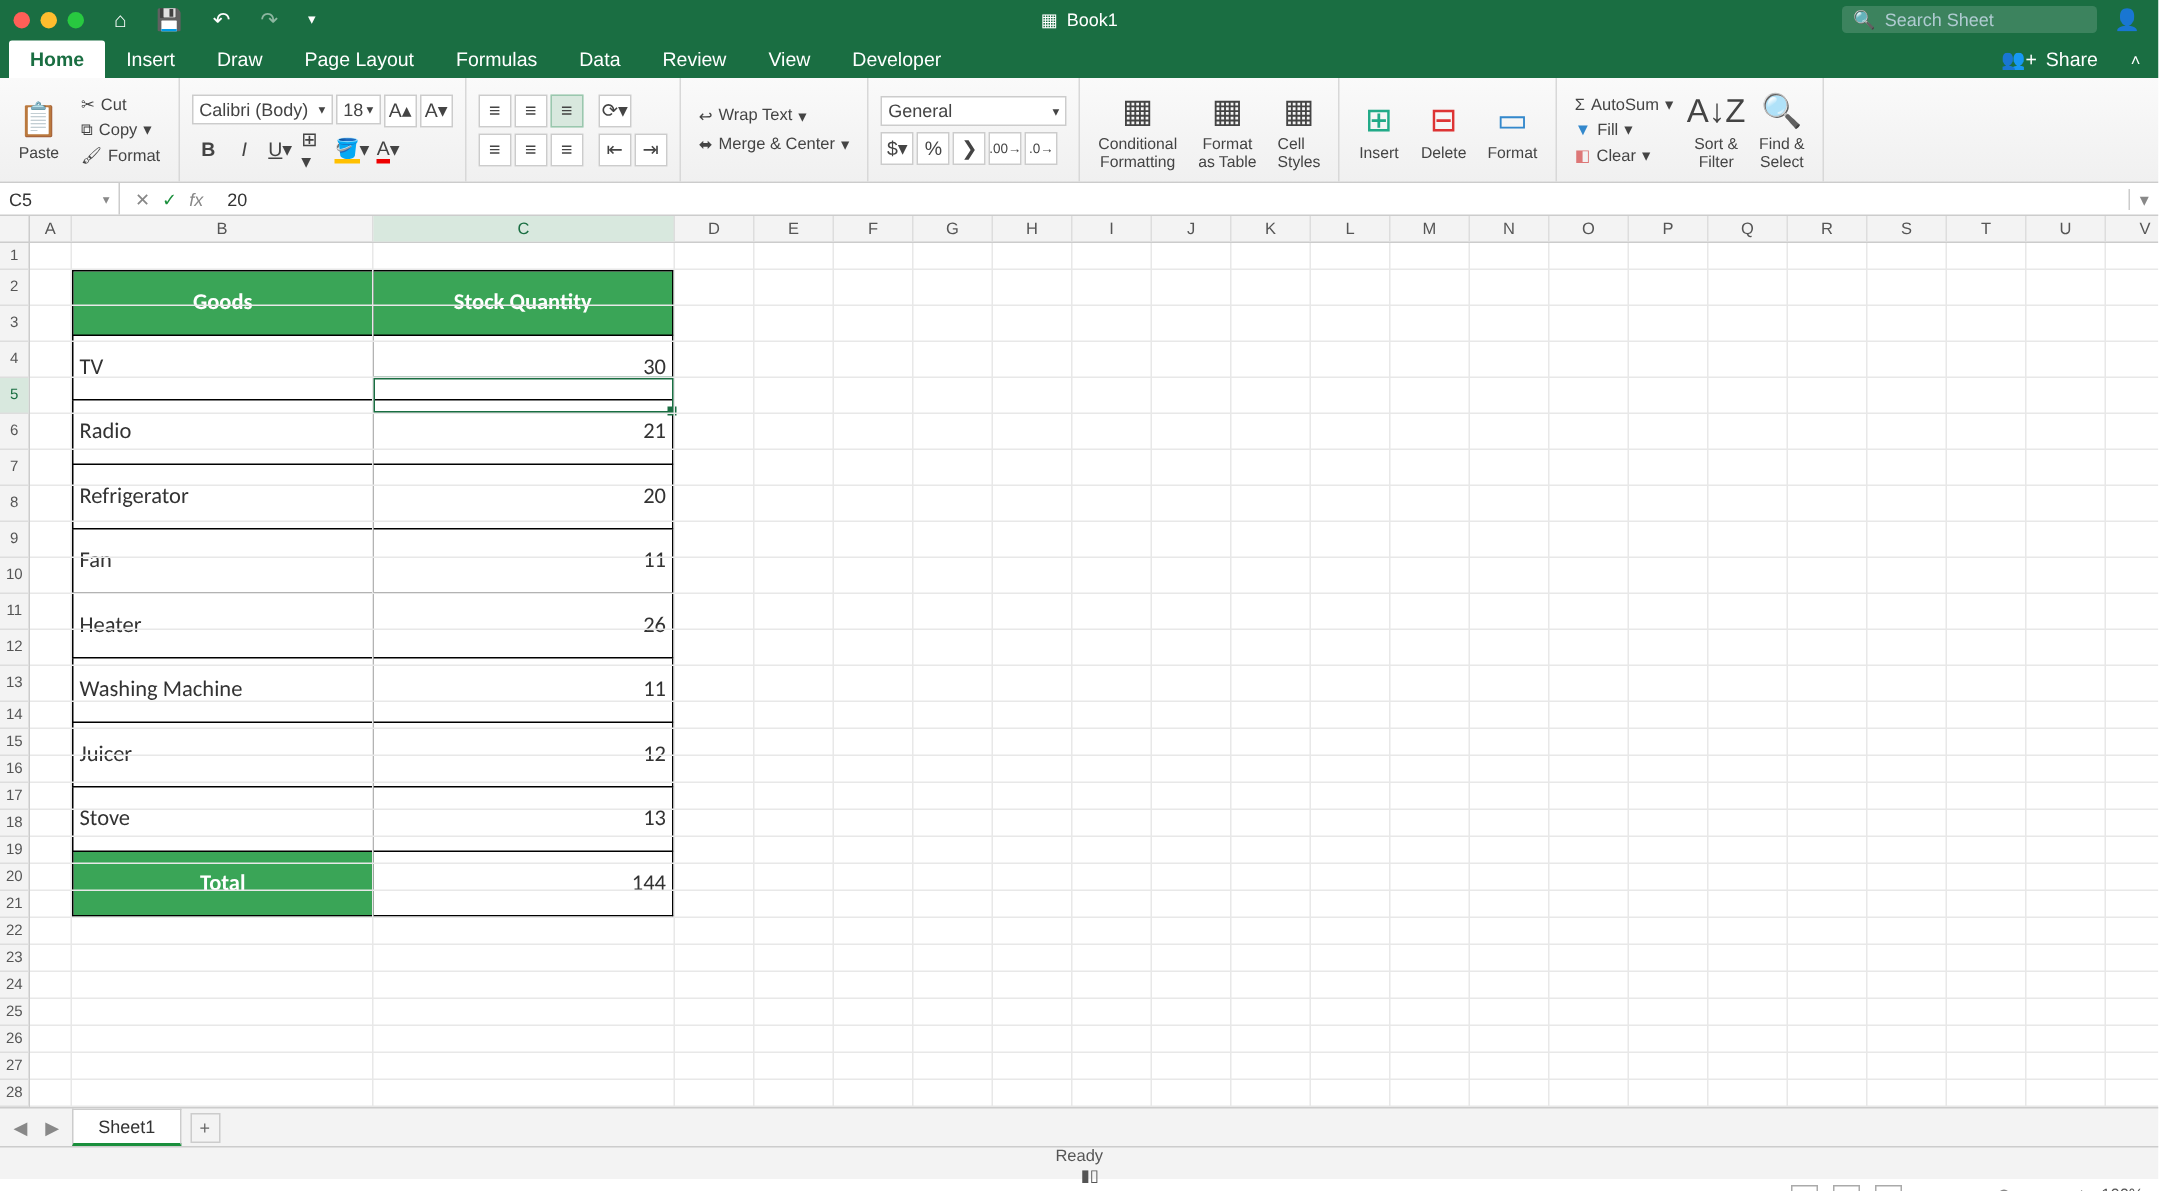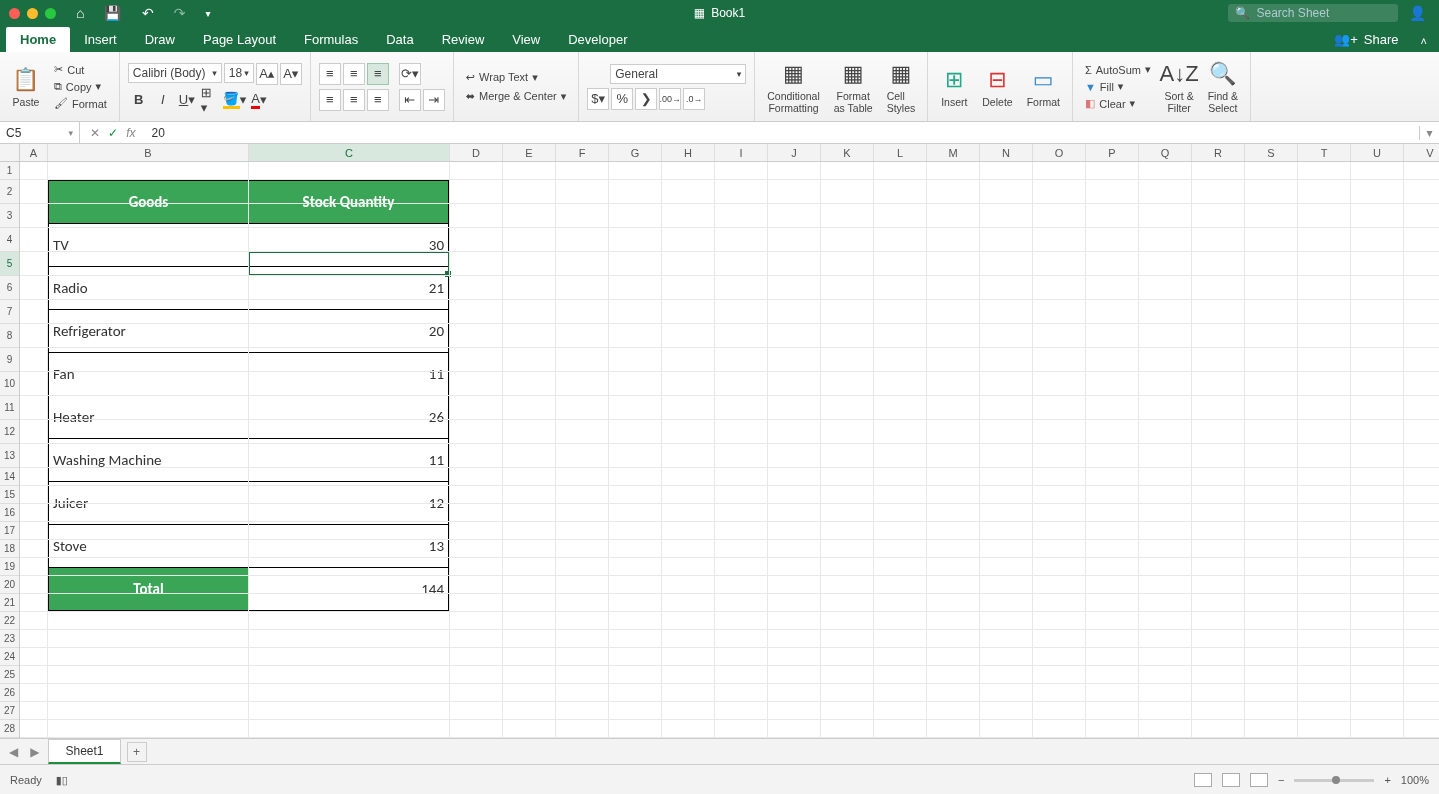--- a/index.html
+++ b/index.html
@@ -70,21 +70,21 @@
 .selcell { position:absolute; border:2px solid #1a6e42; pointer-events:none; }
 .selhandle { position:absolute; width:6px; height:6px; background:#1a6e42; bottom:-3px; right:-3px;}
 
 
 .sheettabs { height: 26px; background:#f3f3f3; border-top:1px solid #ccc; display:flex; align-items:center; font-size:12px; padding-left:6px; gap:6px;}
 .sheettabs .nav { color:#888; padding:0 3px; cursor:pointer;}
 .sheettab { padding: 4px 16px; background:#fff; border:1px solid #ccc; border-bottom:2px solid #1a8f3c; cursor:pointer; font-weight:500;}
 .addsheet { width:20px; height:20px; border:1px solid #ccc; display:flex; align-items:center; justify-content:center; cursor:pointer; color:#666;}
 
 
-.statusbar { height: 22px; background:#f3f3f3; border-top:1px solid #ccc; display:flex; align-items:center; font-size:11px; padding:15px 10px; color:#555;}
+.statusbar { height: 22px; background:#f3f3f3; border-top:1px solid #ccc; display:flex; align-items:center; font-size:11px; padding:0 10px; color:#555;flex-direction:column;}
 .statusbar .right { margin-left:auto; display:flex; align-items:center; gap:10px;}
 .viewbtn { width:18px; height:14px; border:1px solid #aaa; background:#fff;}
 .slider { width:80px; height:3px; background:#ccc; position:relative;}
 .slider .thumb{ position:absolute; top:-3px; left:38px; width:8px; height:8px; border-radius:50%; background:#888;}
 </style>
 </head>
 <body>
 
 <div class="titlebar">
   <div class="traffic">
@@ -201,21 +201,21 @@
   </div>
   <div class="rgroup">
     <div class="stackv">
       <div class="minibtn"><span>↩</span><span>Wrap Text</span> ▾</div>
       <div class="minibtn"><span>⬌</span><span>Merge &amp; Center</span> ▾</div>
     </div>
   </div>
 
   <div class="rgroup">
     <div class="stackv">
-      <div class="ctrl" style="width:136px;margin-left:23px;">
+      <div class="ctrl" style="width:124px;">
           <span>General</span>
           <span style="margin-left:auto;font-size:9px;">▾</span>
         </div>
       <div class="stackh">
         <div class="iconbtn br">$▾</div>
         <div class="iconbtn br">%</div>
         <div class="iconbtn br">❯</div>
         <div class="iconbtn br" style="font-size:9px;">.00→</div>
         <div class="iconbtn br" style="font-size:9px;">.0→</div>
       </div>

